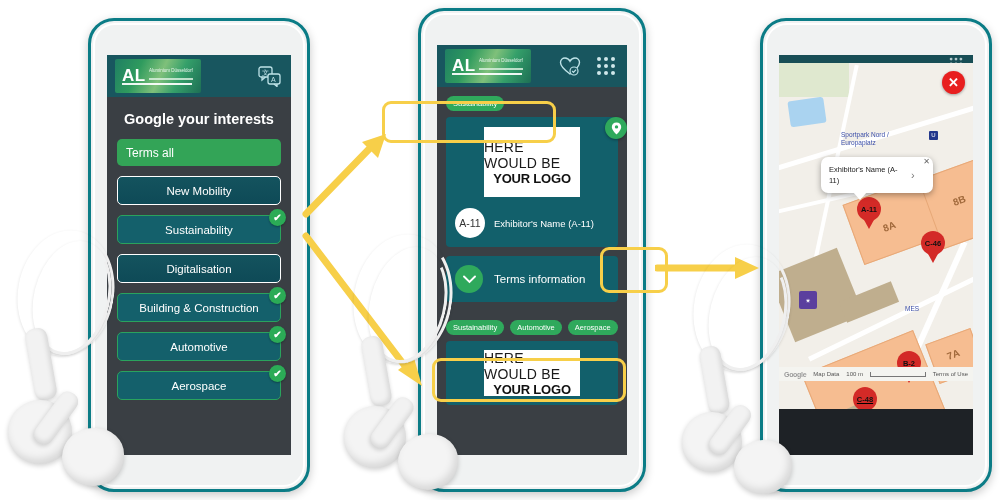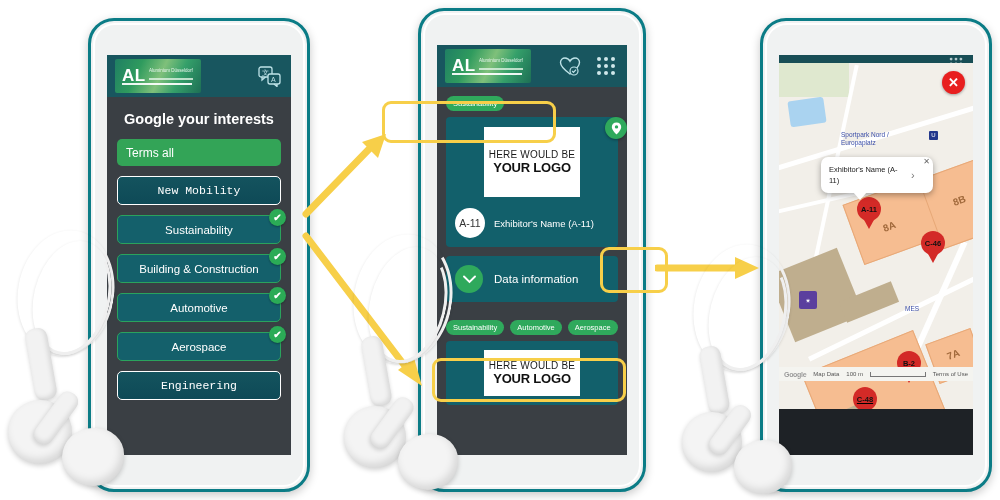--- a/index.html
+++ b/index.html
@@ -33,34 +33,34 @@
   .icon-box{width:26px;height:24px;display:flex;align-items:center;justify-content:center;}
   .dots3{display:grid;grid-template-columns:repeat(3,4px);grid-template-rows:repeat(3,4px);gap:3px;}
   .dots3 i{width:4px;height:4px;border-radius:50%;background:#cfe7ea;display:block;}
 
   
   .p1body{padding:0 10px;}
   .p1title{color:#fff;font-size:14.5px;font-weight:700;text-align:center;margin:14px 0 12px;}
   .chip{height:27px;border-radius:5px;display:flex;align-items:center;justify-content:center;
         color:#fff;font-size:11.5px;margin-bottom:10px;position:relative;}
   .chip.select-all{background:#33a457;justify-content:flex-start;padding-left:9px;font-size:12px;}
-  .chip.outline{background:linear-gradient(180deg,#14535e,#0e4a57);border:1.4px solid #ffffff;font-family:Liberation Mono, monospace;}
+  .chip.outline{background:linear-gradient(180deg,#14535e,#0e4a57);border:1.4px solid #ffffff;}
   .chip.filled{background:#14606b;border:1.2px solid #2aa35d;}
   .tick{position:absolute;right:-6px;top:-7px;width:17px;height:17px;border-radius:50%;
         background:#2bab56;color:#fff;font-size:10px;display:flex;align-items:center;justify-content:center;
         box-shadow:0 1px 2px rgba(0,0,0,.3);font-weight:700;}
 
   
   .p2body{padding:0 9px;}
   .tagrow{display:flex;gap:6px;margin:9px 0 6px;}
   .tag{background:#2fa95c;color:#fff;font-size:7.5px;padding:3px 7px;border-radius:9px;white-space:nowrap;}
   .card{background:#12606b;border-radius:4px;padding:10px 9px 9px;margin-bottom:9px;}
   .logobox{width:96px;height:70px;background:#fff;margin:0 auto;display:flex;flex-direction:column;
            align-items:center;justify-content:center;}
-  .logobox .l1{font-size:10px;color:#1a1a1a;letter-spacing:.2px;font-family:"Liberation Sans",sans-serif;}
+  .logobox .l1{font-size:14px;color:#1a1a1a;letter-spacing:.2px;font-family:"Liberation Sans",sans-serif;}
   .logobox .l2{font-size:13px;color:#111;font-weight:700;letter-spacing:-.2px;}
   .exh{display:flex;align-items:center;gap:9px;margin-top:11px;}
   .badge-rnd{width:30px;height:30px;border-radius:50%;background:#fff;color:#333;font-size:10.5px;
              display:flex;align-items:center;justify-content:center;flex:0 0 auto;}
   .exh-name{color:#fff;font-size:9.5px;}
   .moreinfo{background:#12606b;border-radius:4px;display:flex;align-items:center;gap:11px;padding:9px;}
   .circ-g{width:28px;height:28px;border-radius:50%;background:#2fa95c;display:flex;align-items:center;
           justify-content:center;flex:0 0 auto;}
   .moreinfo span.lbl{color:#fff;font-size:11.5px;}
   .pin-fab{position:absolute;right:-9px;top:0;width:22px;height:22px;border-radius:50%;background:#2fa95c;
@@ -145,34 +145,34 @@
         <div class="p1title">Google your interests</div>
         <div class="chip select-all">Terms all</div>
 
         <div class="chip outline">
           <span>New Mobility</span>
         </div>
         <div class="chip filled">
           <span>Sustainability</span>
           <span class="tick">✔</span>
         </div>
+        <div class="chip outline">
+          <span>Digitalisation</span>
+        </div>
         <div class="chip filled">
           <span>Building &amp; Construction</span>
           <span class="tick">✔</span>
         </div>
         <div class="chip filled">
           <span>Automotive</span>
           <span class="tick">✔</span>
         </div>
         <div class="chip filled">
           <span>Aerospace</span>
           <span class="tick">✔</span>
-        </div>
-        <div class="chip outline">
-          <span>Engineering</span>
         </div>
       </div>
 
     </div>
   </div>
 
   <div class="phone" id="phone2">
     <div class="screen">
 
       <div class="app-header">
@@ -227,21 +227,21 @@
             </svg>
           </div>
         </div>
 
         <div class="moreinfo">
           <span class="circ-g">
             <svg width="13" height="9" viewBox="0 0 13 9">
                 <path d="M1 1.5 L6.5 7 L12 1.5" fill="none" stroke="#fff" stroke-width="1.9" stroke-linecap="round"></path>
               </svg>
           </span>
-          <span class="lbl">Data information</span>
+          <span class="lbl">Terms information</span>
         </div>
 
         <div class="tagrow" style="margin-top:18px;">
           <span class="tag">Sustainability</span>
           <span class="tag">Automotive</span>
           <span class="tag">Aerospace</span>
         </div>
 
         <div class="card2">
           <div class="logobox" style="height:46px;">

